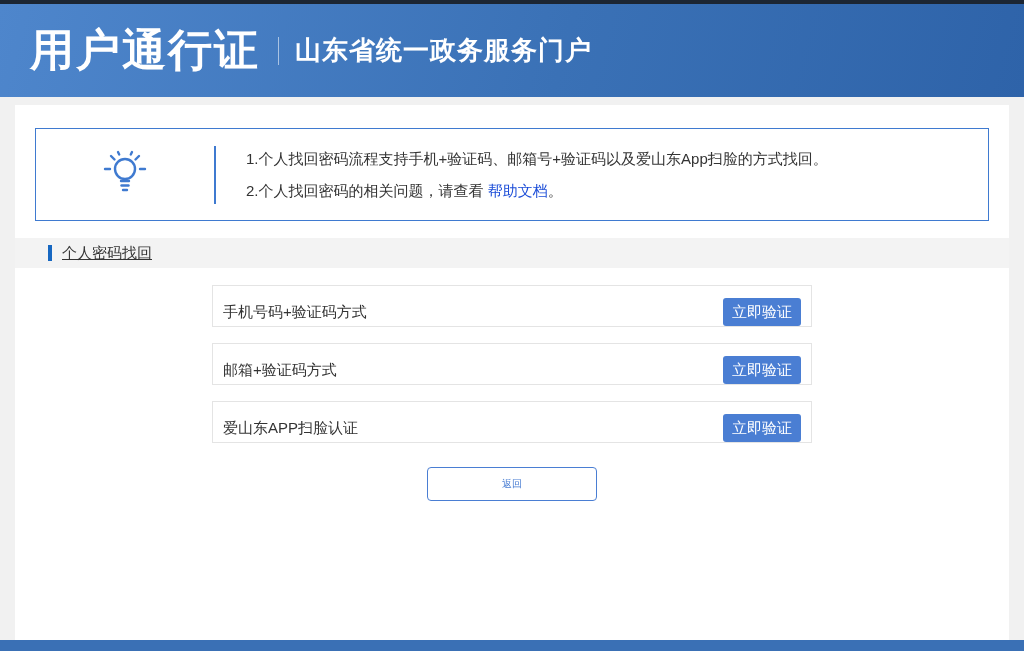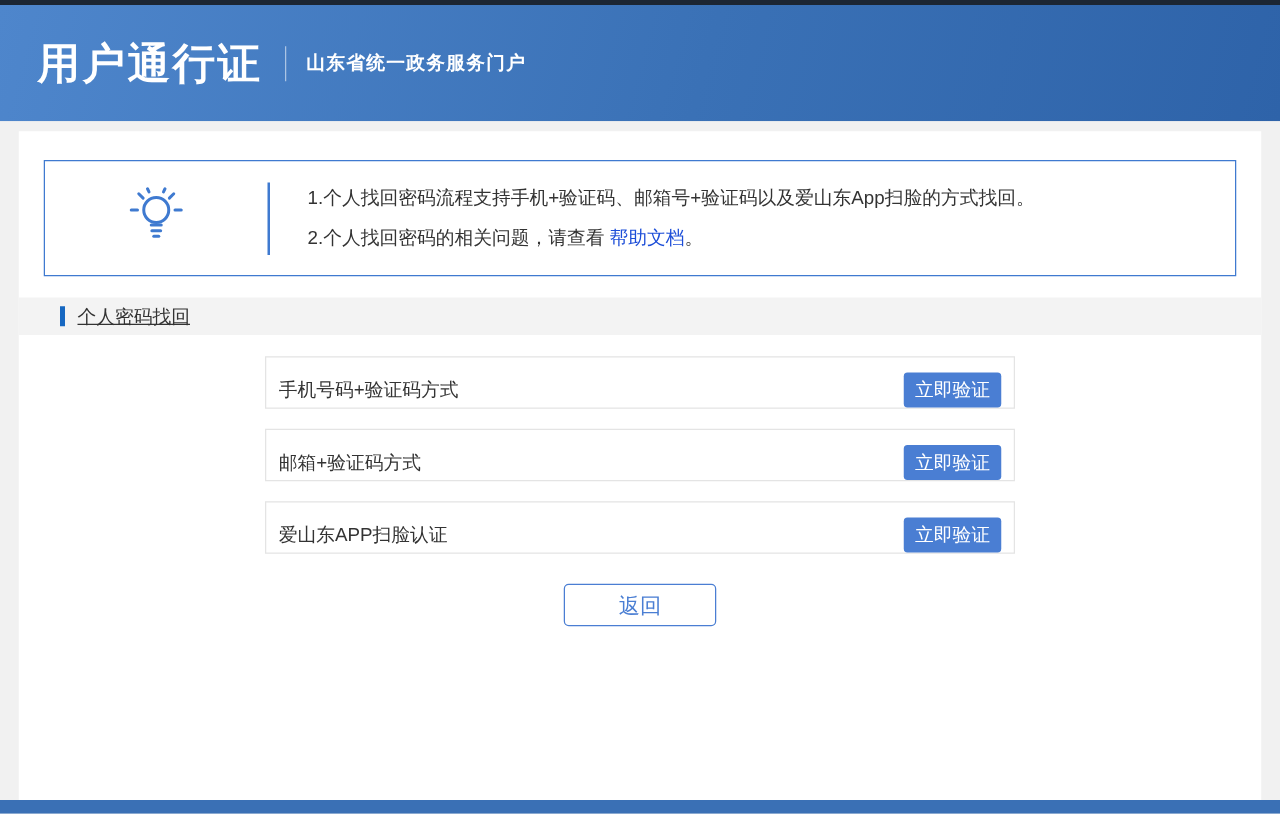--- a/index.html
+++ b/index.html
@@ -8,23 +8,23 @@
     font-family: "Liberation Sans", "DejaVu Sans", sans-serif;
     display: flex; flex-direction: column;
     background: #f1f1f1; overflow: hidden;
   }
   .topbar { height: 4px; background: #1c2633; flex: 0 0 auto; }
   .header {
     height: 93px; flex: 0 0 auto;
     background: linear-gradient(105deg, #4e86cc 0%, #3a71b6 55%, #2e63a9 100%);
     display: flex; align-items: center; padding-left: 30px;
   }
-  .brand { color: #fff; font-size: 34px; font-weight: bold; letter-spacing: 2px; }
+  .brand { color: #fff; font-size: 44px; font-weight: bold; letter-spacing: 2px; }
   .brand-divider { width: 1px; height: 28px; background: rgba(255,255,255,.55); margin: 0 16px 0 18px; }
-  .portal { color: #fff; font-size: 15px; font-weight: bold; letter-spacing: 1px; }
+  .portal { color: #fff; font-size: 26px; font-weight: bold; letter-spacing: 1px; }
 
   .page { flex: 1 1 auto; background: #f1f1f1; padding: 8px 15px 0 15px; }
   .panel { background: #fff; height: 100%; width: 994px; }
 
   .notice-box {
     margin: 0 20px; position: relative; top: 23px;
     height: 93px; border: 1px solid #3f7ad0; background: #fff;
     display: flex; align-items: center;
   }
   .notice-icon-wrap { width: 178px; display: flex; justify-content: center; align-items: center; }
@@ -58,22 +58,22 @@
   }
   .option-row:first-of-type { margin-top: 17px; }
   .option-label { font-size: 15px; color: #333; flex: 1 1 auto; }
   .verify-btn {
     width: 78px; height: 28px; background: #4a7ed3; color: #fff;
     border: none; border-radius: 3px; font-size: 15px; cursor: pointer;
     font-family: inherit;
   }
   .back-wrap { margin-top: 24px; display: flex; justify-content: center; }
   .back-btn {
-    width: 122px; height: 34px; background: #fff; color: #4a7ed3;
-    border: 1px solid #4a7ed3; border-radius: 4px; font-size: 17px; cursor: pointer;
+    width: 170px; height: 34px; background: #fff; color: #4a7ed3;
+    border: 1px solid #4a7ed3; border-radius: 4px; font-size: 10px; cursor: pointer;
     font-family: inherit;
   }
   .footer { height: 11px; background: #3a70b5; flex: 0 0 auto; }
 </style>
 </head>
 <body>
 
 <div class="topbar"></div>
 
 <div class="header">

